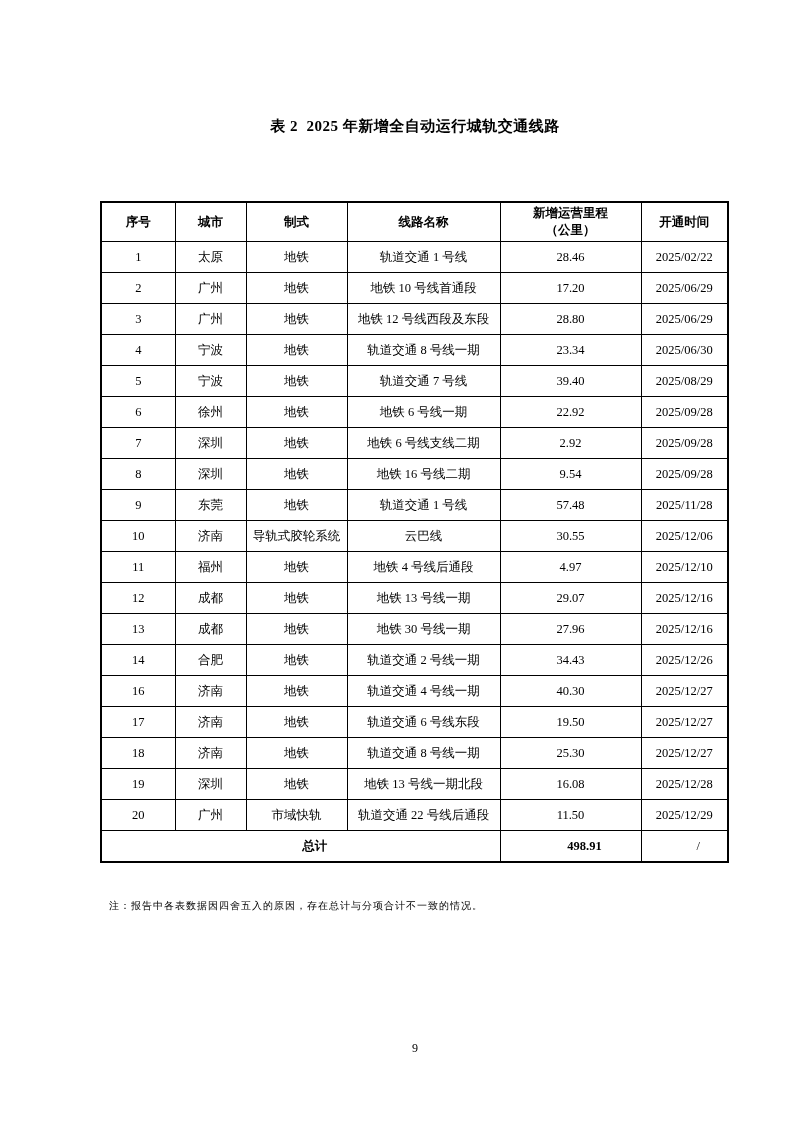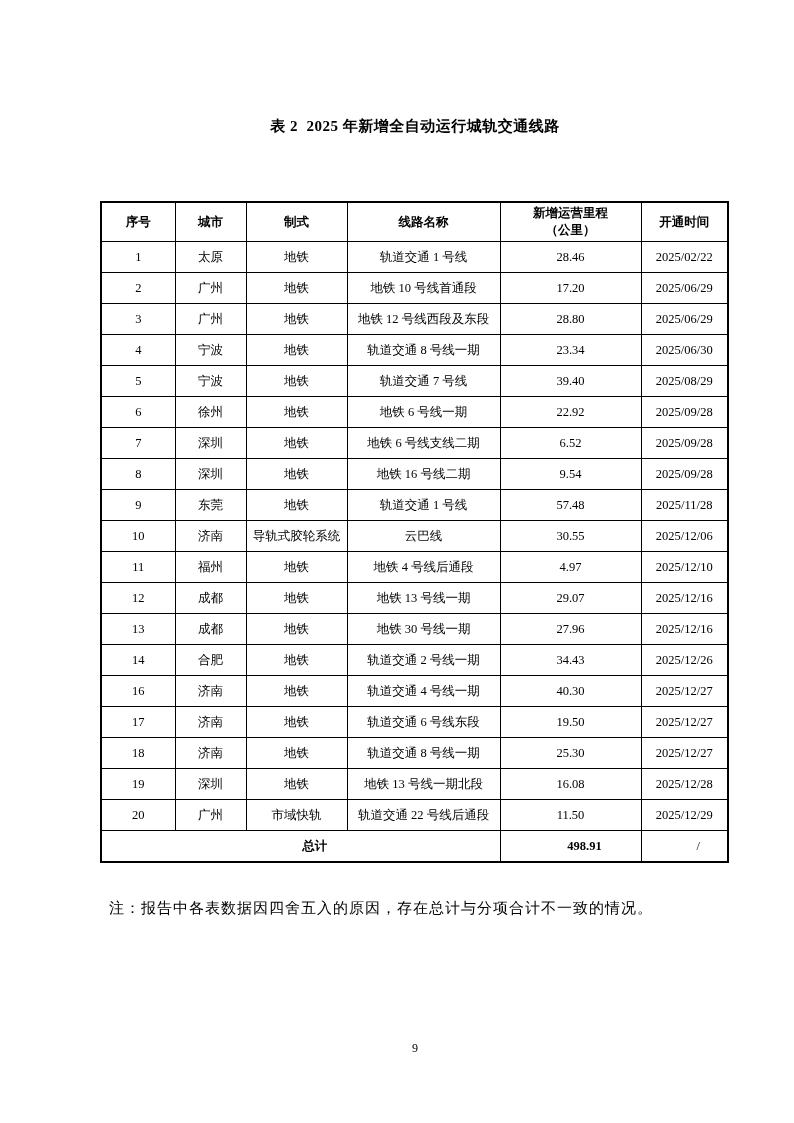--- a/index.html
+++ b/index.html
@@ -64,21 +64,21 @@
     font-weight: bold;
   }
   .total-date {
     font-weight: normal;
   }
   .doc-note {
     position: absolute;
     top: 899px;
     left: 109px;
     width: 600px;
-    font-size: 15px;
+    font-size: 10px;
     white-space: pre-wrap;
     letter-spacing: 1px;
   }
   .page-number {
     position: absolute;
     top: 1041px;
     left: 100px;
     width: 630px;
     text-align: center;
     font-size: 12px;
@@ -158,21 +158,21 @@
           <td>地铁</td>
           <td>地铁 6 号线一期</td>
           <td>22.92</td>
           <td>2025/09/28</td>
         </tr>
         <tr>
           <td>7</td>
           <td>深圳</td>
           <td>地铁</td>
           <td>地铁 6 号线支线二期</td>
-          <td>6.52</td>
+          <td>2.92</td>
           <td>2025/09/28</td>
         </tr>
         <tr>
           <td>8</td>
           <td>深圳</td>
           <td>地铁</td>
           <td>地铁 16 号线二期</td>
           <td>9.54</td>
           <td>2025/09/28</td>
         </tr>

